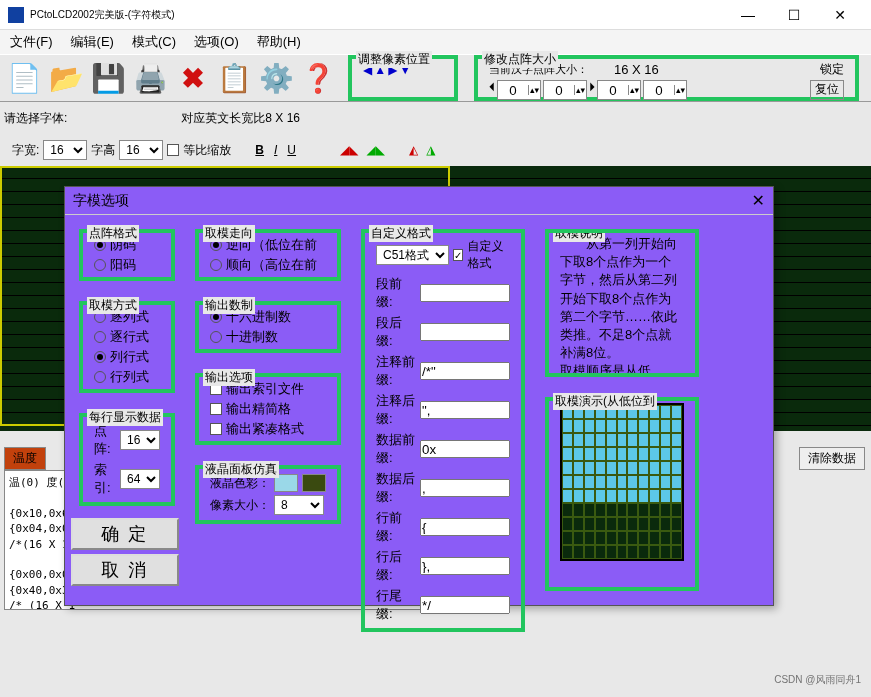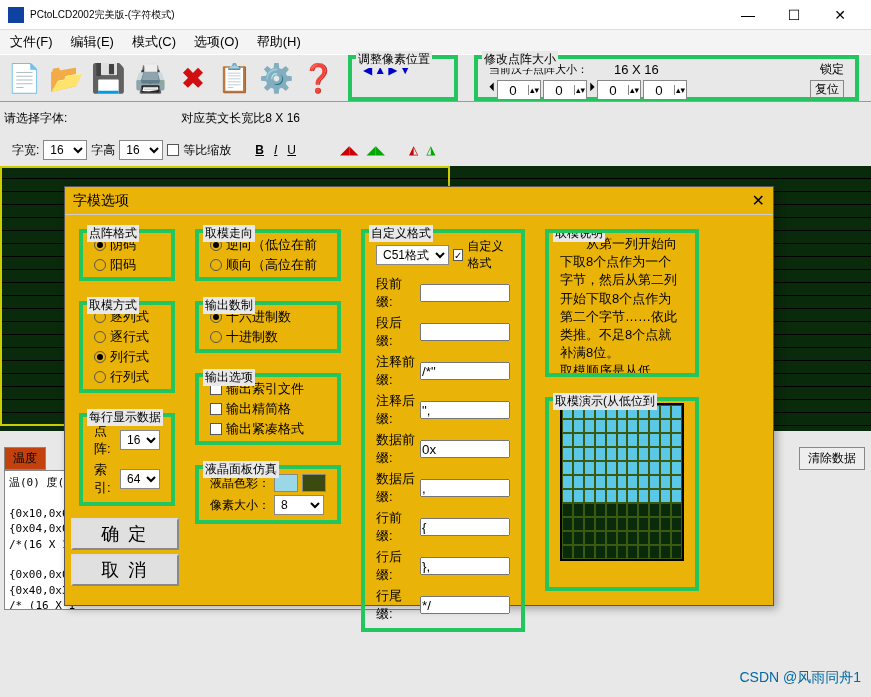--- a/index.html
+++ b/index.html
@@ -9,39 +9,39 @@
 .titlebar .title { flex: 1; font-size: 10px; }
 .titlebar .winbtn { width: 46px; height: 30px; display: flex; align-items: center; justify-content: center; font-size: 14px; }
 .menubar { height: 24px; background: #f4f4f4; display: flex; align-items: center; padding: 0 10px; gap: 18px; font-size: 13px; }
 .toolbar { height: 48px; background: #e8e8e8; display: flex; align-items: center; padding: 2px 4px; border-top: 1px solid #fff; border-bottom: 1px solid #999; }
 .tbico { width: 40px; height: 40px; margin: 0 1px; display: flex; align-items: center; justify-content: center; font-size: 28px; }
 .fieldset { border: 4px solid #22c55e; margin: 8px; padding: 2px 11px; position: relative; }
 .fieldset > .legend { position: absolute; top: -8px; left: 4px; background: #e8e8e8; padding: 0 2px; font-size: 12px; }
 .fontrow { height: 32px; display: flex; align-items: center; padding: 2px 4px; background: #e8e8e8; gap: 4px; }
 select, input[type=text] { font-size: 12px; border: 1px solid #888; background: #fff; padding: 1px 2px; }
 .btn { border: 2px outset #ddd; background: #e0e0e0; padding: 2px 12px; font-size: 18px; }
-.dialog { position: absolute; left: 64px; top: 186px; width: 710px; height: 420px; background: #eab308; border: 1px solid #555; box-shadow: 3px 3px 8px rgba(0,0,0,0.3); }
+.dialog { position: absolute; left: 64px; top: 186px; width: 710px; height: 420px; background: #8b5cf6; border: 1px solid #555; box-shadow: 3px 3px 8px rgba(0,0,0,0.3); }
 .dlg-title { height: 28px; display: flex; align-items: center; padding: 0 8px; font-size: 14px; border-bottom: 1px solid #ccc; }
 .dlg-title .t { flex: 1; }
 .dlg-body { display: flex; padding: 6px; height: calc(100% - 28px); gap: 4px; }
 .col { display: flex; flex-direction: column; gap: 4px; }
 .radio-row, .check-row { display: flex; align-items: center; gap: 4px; font-size: 13px; padding: 1px 0; }
 .radio { width: 12px; height: 12px; border: 1px solid #555; border-radius: 50%; display: inline-flex; align-items: center; justify-content: center; }
 .radio.sel::after { content: ''; width: 6px; height: 6px; background: #000; border-radius: 50%; }
 .chk { width: 12px; height: 12px; border: 1px solid #555; background: #fff; display: inline-flex; align-items: center; justify-content: center; font-size: 10px; }
 .inrow { display: flex; align-items: center; gap: 4px; margin: 3px 0; }
 .inrow label { width: 62px; font-size: 13px; }
 .inrow input { width: 90px; height: 18px; }
 .demo-grid { background: #000; padding: 2px; }
 .demo-row { display: flex; }
 .demo-cell { width: 14px; height: 14px; background: #0a2a0c; border: 1px solid #3a5a10; }
 .demo-cell.on { background: #5cc8e8; }
 .preview-area { width: 100%; height: 265px; background: #000; position: relative; overflow: hidden; }
 .data-area { position: absolute; left: 4px; top: 470px; width: 480px; height: 140px; background: #fff; border: 1px solid #888; font-family: monospace; font-size: 11px; padding: 4px; line-height: 1.4; white-space: pre; overflow: hidden; }
-.watermark { position: absolute; right: 10px; bottom: 10px; font-size: 14px; color: #0369a1; }
+.watermark { position: absolute; right: 10px; bottom: 10px; font-size: 10px; color: #737373; }
 .spin { display: inline-flex; align-items: center; border: 1px solid #888; background: #fff; height: 20px; }
 .spin .arr { width: 12px; font-size: 9px; text-align: center; border-left: 1px solid #888; }
 .spin input { border: none; width: 30px; text-align: center; }
 .colorbox { width: 24px; height: 18px; display: inline-block; border: 1px solid #888; }
 </style>
 </head>
 <body>
 
 <div class="titlebar">
   <div class="ico"></div>

